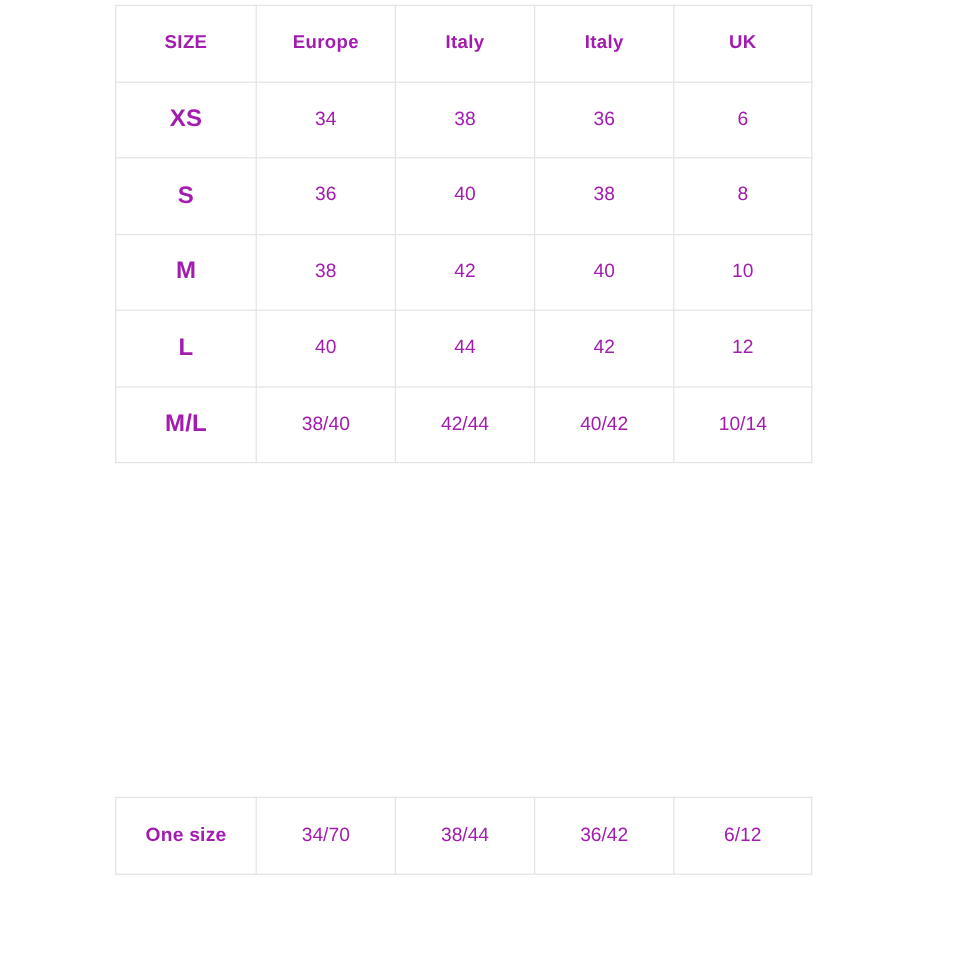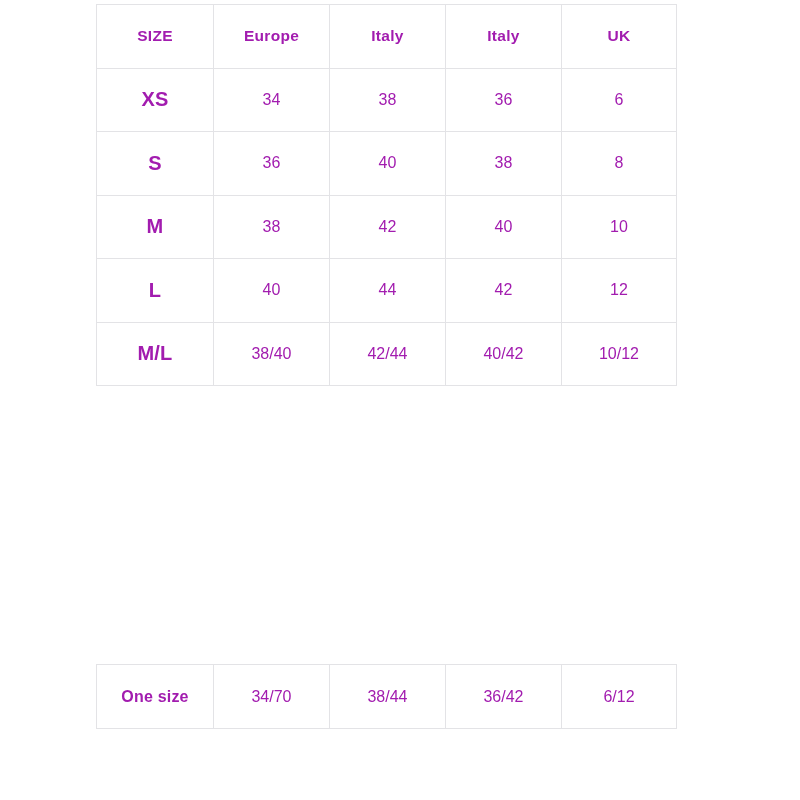--- a/index.html
+++ b/index.html
@@ -115,21 +115,21 @@
           <td>40</td>
           <td>44</td>
           <td>42</td>
           <td>12</td>
         </tr>
         <tr>
           <td class="rowhead">M/L</td>
           <td>38/40</td>
           <td>42/44</td>
           <td>40/42</td>
-          <td>10/12</td>
+          <td>10/14</td>
         </tr>
       </tbody>
     </table>
   </div>
 
   <div class="table-wrap" id="secondary-table-wrap">
     <table class="size-table" id="secondary-table">
       <colgroup>
         <col class="c0">
           <col class="c1">

